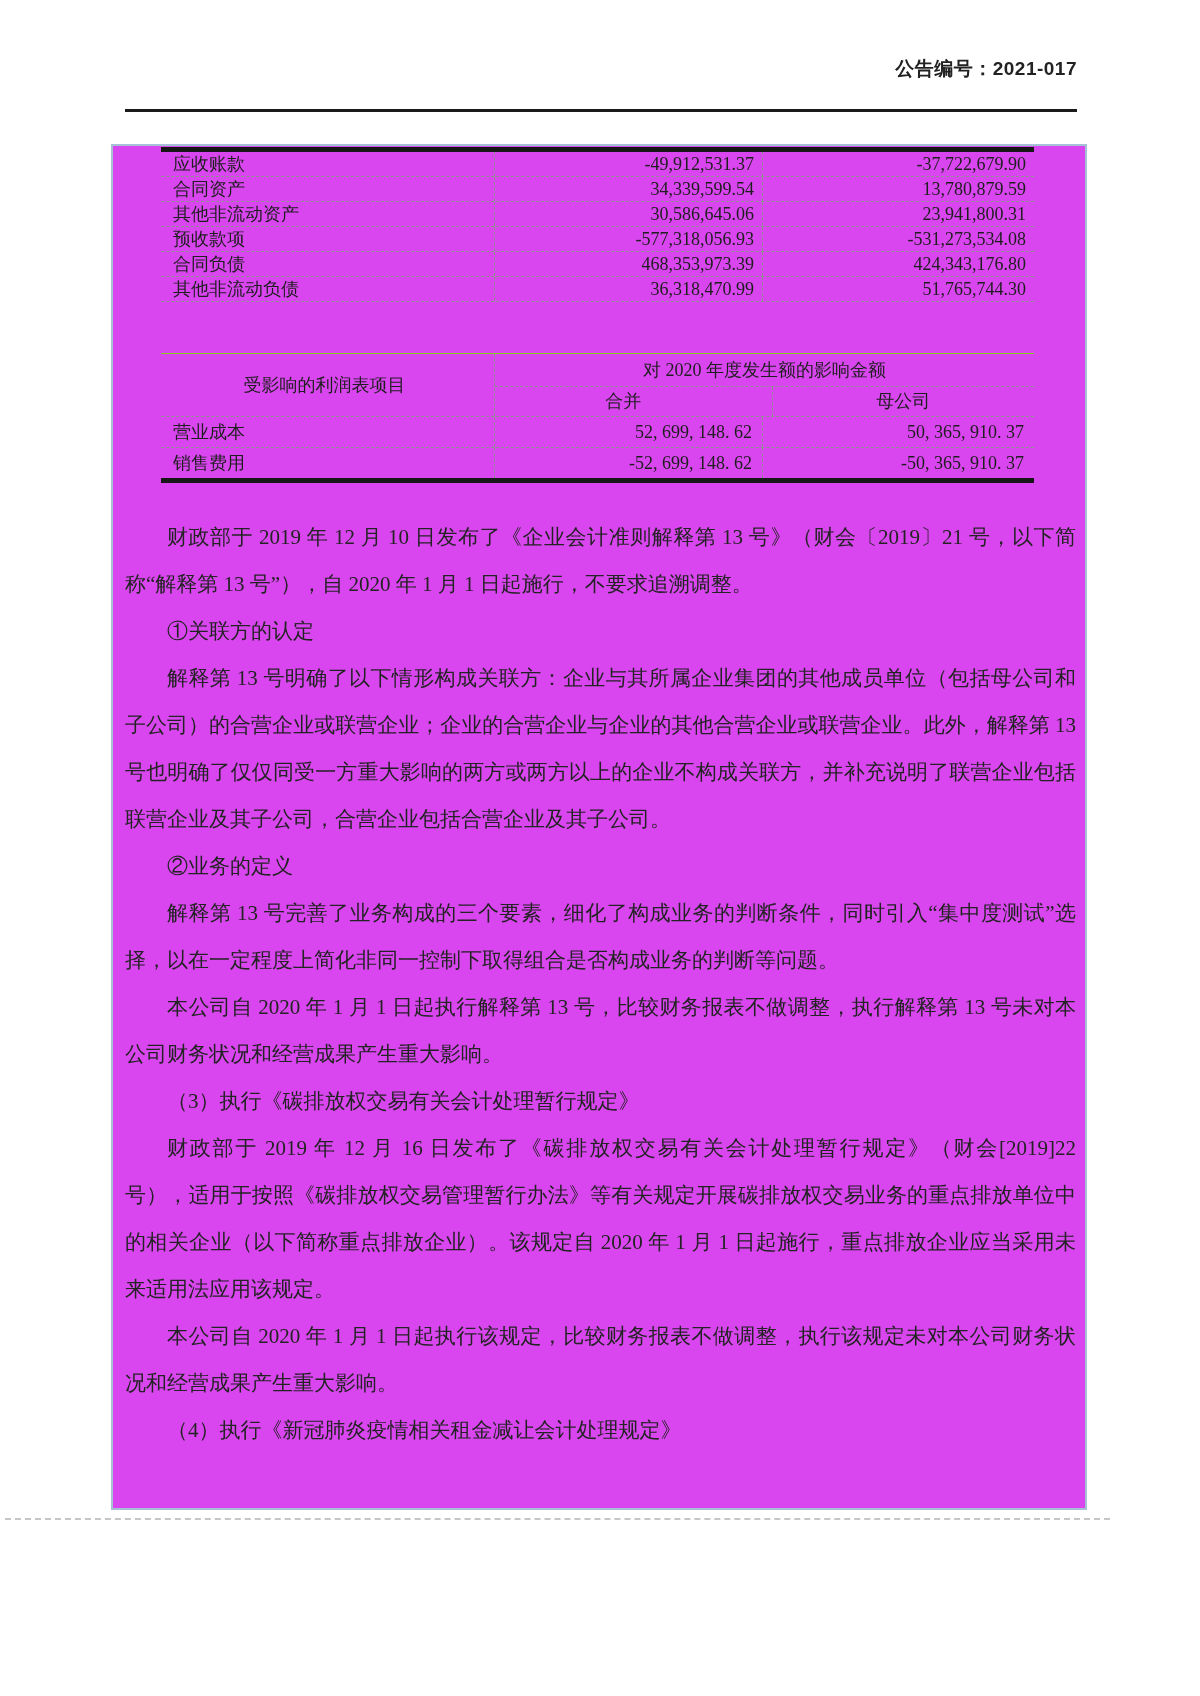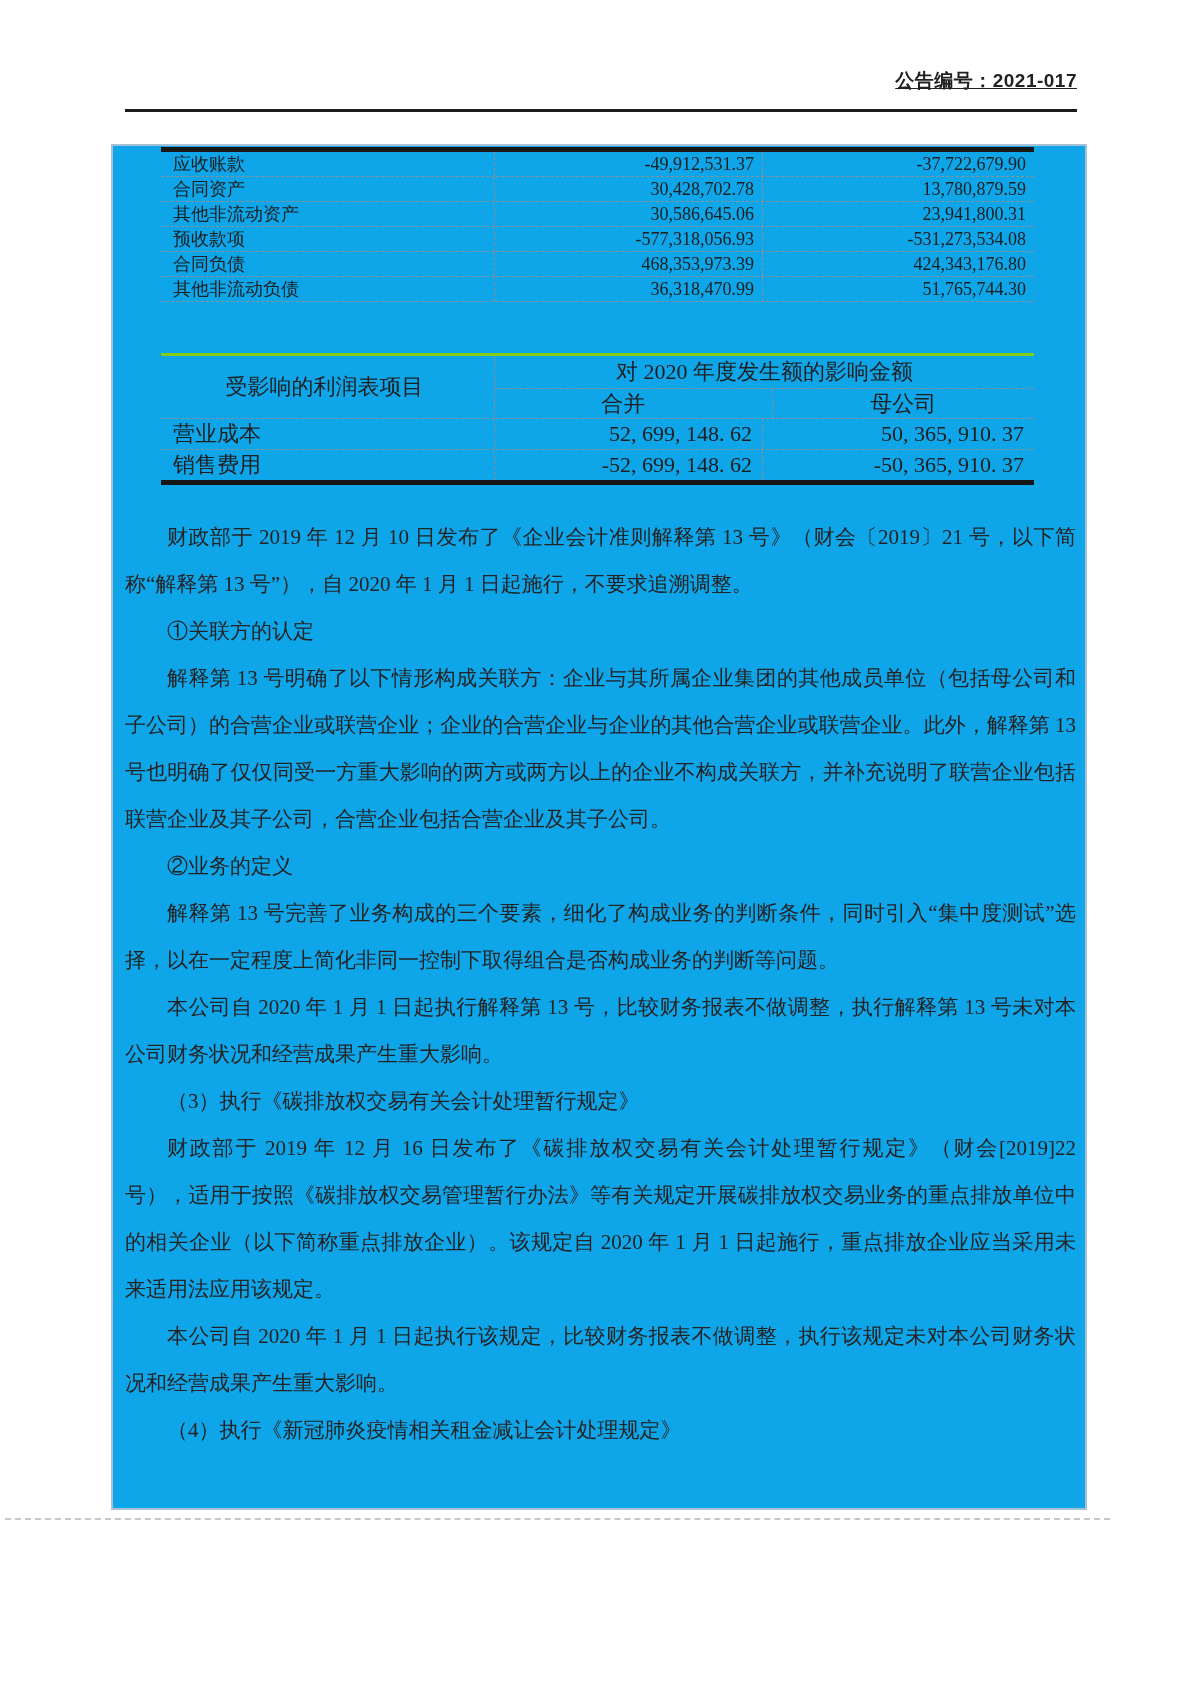--- a/index.html
+++ b/index.html
@@ -3,32 +3,32 @@
 <meta charset="utf-8">
 <style>
   html,body { margin:0; padding:0; }
   body {
     width:1200px; height:1696px; position:relative; background:#ffffff;
     font-family:"Liberation Serif","DejaVu Serif",serif; color:#1e1e1e;
   }
 
   
   .announce-no {
-    position:absolute; top:68px; right:123px;
+    position:absolute; top:56px; right:123px;
     font-family:"Liberation Sans","DejaVu Sans",sans-serif;
-    font-weight:600; font-size:19px; letter-spacing:0.5px; color:#222;text-decoration:underline;
+    font-weight:600; font-size:19px; letter-spacing:0.5px; color:#222;
   }
   .header-rule {
     position:absolute; top:109px; left:125px; width:952px; height:3px; background:#1b1b1b;
   }
 
   
   .content-box {
     position:absolute; left:111px; top:144px; width:972px; height:1362px;
-    border:2px solid #a6c1d6; background:#0ea5e9;
+    border:2px solid #a6c1d6; background:#d946ef;
   }
 
   
   .t1 {
     position:absolute; left:48px; top:1px; width:873px;
     border-top:5px solid #161616; font-size:18px;
   }
   .t1-row {
     display:grid; grid-template-columns:333px 268px 272px;
     height:24px; border-bottom:1px dashed #8f8f8f;
@@ -36,21 +36,21 @@
   .t1-row > div { display:flex; align-items:center; }
   .t1-row .lbl { padding-left:12px; }
   .t1-row .num {
     justify-content:flex-end; padding-right:8px;
     border-left:1px dashed #8f8f8f;
   }
 
   
   .t2 {
     position:absolute; left:48px; top:207px; width:873px;
-    border-top:3px solid #84cc16; border-bottom:5px solid #161616; font-size:22px;
+    border-top:1px solid #84cc16; border-bottom:5px solid #161616; font-size:18px;
   }
   .t2-head { display:flex; border-bottom:1px dashed #8f8f8f; }
   .t2-head-left {
     width:333px; display:flex; align-items:center; justify-content:center; text-align:center;
   }
   .t2-head-right { width:540px; border-left:1px dashed #8f8f8f; box-sizing:border-box;margin-left:6px; }
   .t2-span {
     height:32px; line-height:32px; text-align:center; border-bottom:1px dashed #8f8f8f;
   }
   .t2-sub { display:flex; height:29px; line-height:29px;gap:20px; }
@@ -91,21 +91,21 @@
 
   <div class="t1">
     <div id="t1-body">
         <div class="t1-row">
           <div class="lbl">应收账款</div>
           <div class="num">-49,912,531.37</div>
           <div class="num">-37,722,679.90</div>
         </div>
         <div class="t1-row">
           <div class="lbl">合同资产</div>
-          <div class="num">30,428,702.78</div>
+          <div class="num">34,339,599.54</div>
           <div class="num">13,780,879.59</div>
         </div>
         <div class="t1-row">
           <div class="lbl">其他非流动资产</div>
           <div class="num">30,586,645.06</div>
           <div class="num">23,941,800.31</div>
         </div>
         <div class="t1-row">
           <div class="lbl">预收款项</div>
           <div class="num">-577,318,056.93</div>

